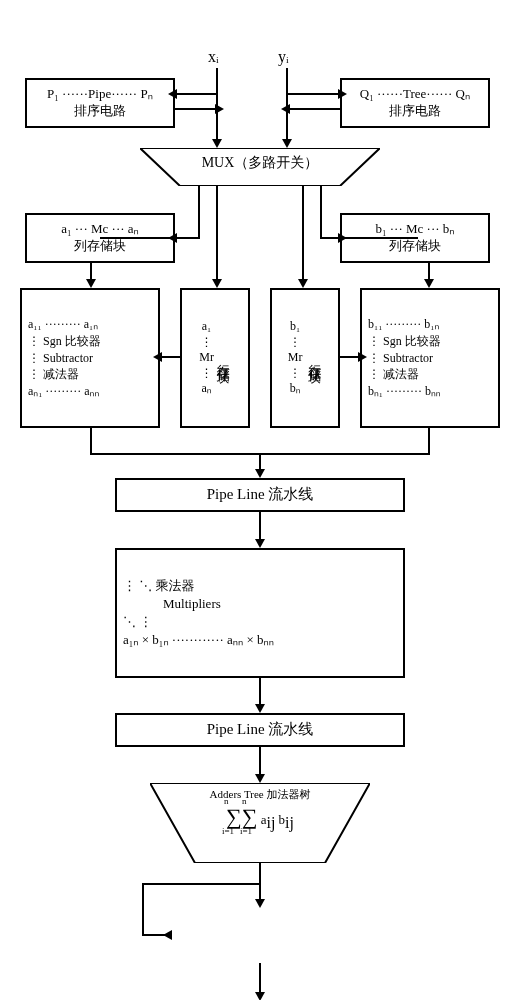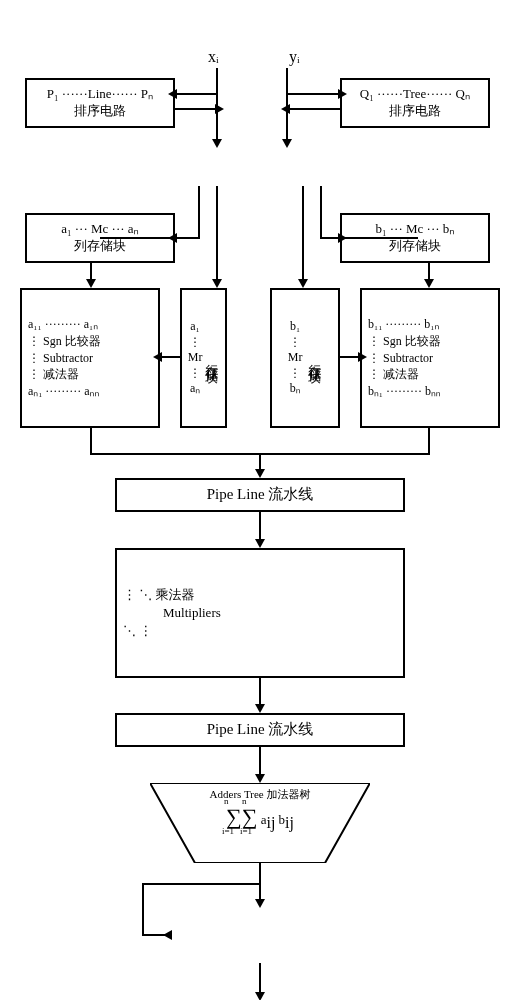--- a/index.html
+++ b/index.html
@@ -64,42 +64,48 @@
   .ah-right{ border-top: 5px solid transparent; border-bottom: 5px solid transparent; border-left: 9px solid #000; }
   .vtext { writing-mode: vertical-rl; text-orientation: upright; letter-spacing: 2px; }
   .matrix { font-size: 12px; line-height: 1.4; text-align: left; padding: 6px; }
 </style>
 </head>
 <body>
 
 <div class="diagram">
 
   <div class="input-label" style="left:188px; top:0px;">xᵢ</div>
-  <div class="input-label" style="left:269px; top:0px;">yᵢ</div>
+  <div class="input-label" style="left:258px; top:0px;">yᵢ</div>
 
   <div class="box" style="left:5px; top:30px; width:150px; height:50px;">
-    <div>P₁ ······Line······ Pₙ</div>
+    <div>P₁ ······Pipe······ Pₙ</div>
     <div>排序电路</div>
   </div>
   <div class="box" style="left:320px; top:30px; width:150px; height:50px;">
     <div>Q₁ ······Tree······ Qₙ</div>
     <div>排序电路</div>
   </div>
 
+  <div class="trap-mux" style="left:120px; top:100px;">
+    <svg width="240" height="38">
+        <polygon points="0,0 240,0 200,38 40,38" fill="#fff" stroke="#000" stroke-width="2"></polygon>
+      </svg>
+    <div class="label">MUX（多路开关）</div>
+  </div>
 
   <div class="box" style="left:5px; top:165px; width:150px; height:50px;">
     <div>a₁ ··· Mc ··· aₙ</div>
     <div>列存储块</div>
   </div>
   <div class="box" style="left:320px; top:165px; width:150px; height:50px;">
     <div>b₁ ··· Mc ··· bₙ</div>
     <div>列存储块</div>
   </div>
 
-  <div class="box" style="left:160px; top:240px; width:47px; height:140px; flex-direction:row; gap:0;">
+  <div class="box" style="left:160px; top:240px; width:70px; height:140px; flex-direction:row; gap:0;">
     <div style="white-space:pre; font-size:12px; text-align:center;">a₁
 ⋮
 Mr
 ⋮
 aₙ</div>
     <div class="vtext" style="font-size:13px;">行存储块</div>
   </div>
   <div class="box" style="left:250px; top:240px; width:70px; height:140px; flex-direction:row; gap:3px;">
     <div style="white-space:pre; font-size:12px; text-align:center;">b₁
 ⋮
@@ -125,20 +131,21 @@
   </div>
 
   <div class="box" style="left:95px; top:430px; width:290px; height:34px; font-size:15px;">
     <div>Pipe Line 流水线</div>
   </div>
 
   <div class="box matrix" style="left:95px; top:500px; width:290px; height:130px; align-items:flex-start; font-size:13px;">
     <div>⋮      ⋱ 乘法器</div>
     <div style="padding-left:40px;">       Multipliers</div>
     <div>             ⋱        ⋮</div>
+    <div>a₁ₙ × b₁ₙ ············ aₙₙ × bₙₙ</div>
   </div>
 
   <div class="box" style="left:95px; top:665px; width:290px; height:34px; font-size:15px;">
     <div>Pipe Line 流水线</div>
   </div>
 
   <div class="trap-adder" style="left:130px; top:735px;">
     <svg width="220" height="80">
         <polygon points="0,0 220,0 175,80 45,80" fill="#fff" stroke="#000" stroke-width="2"></polygon>
       </svg>

